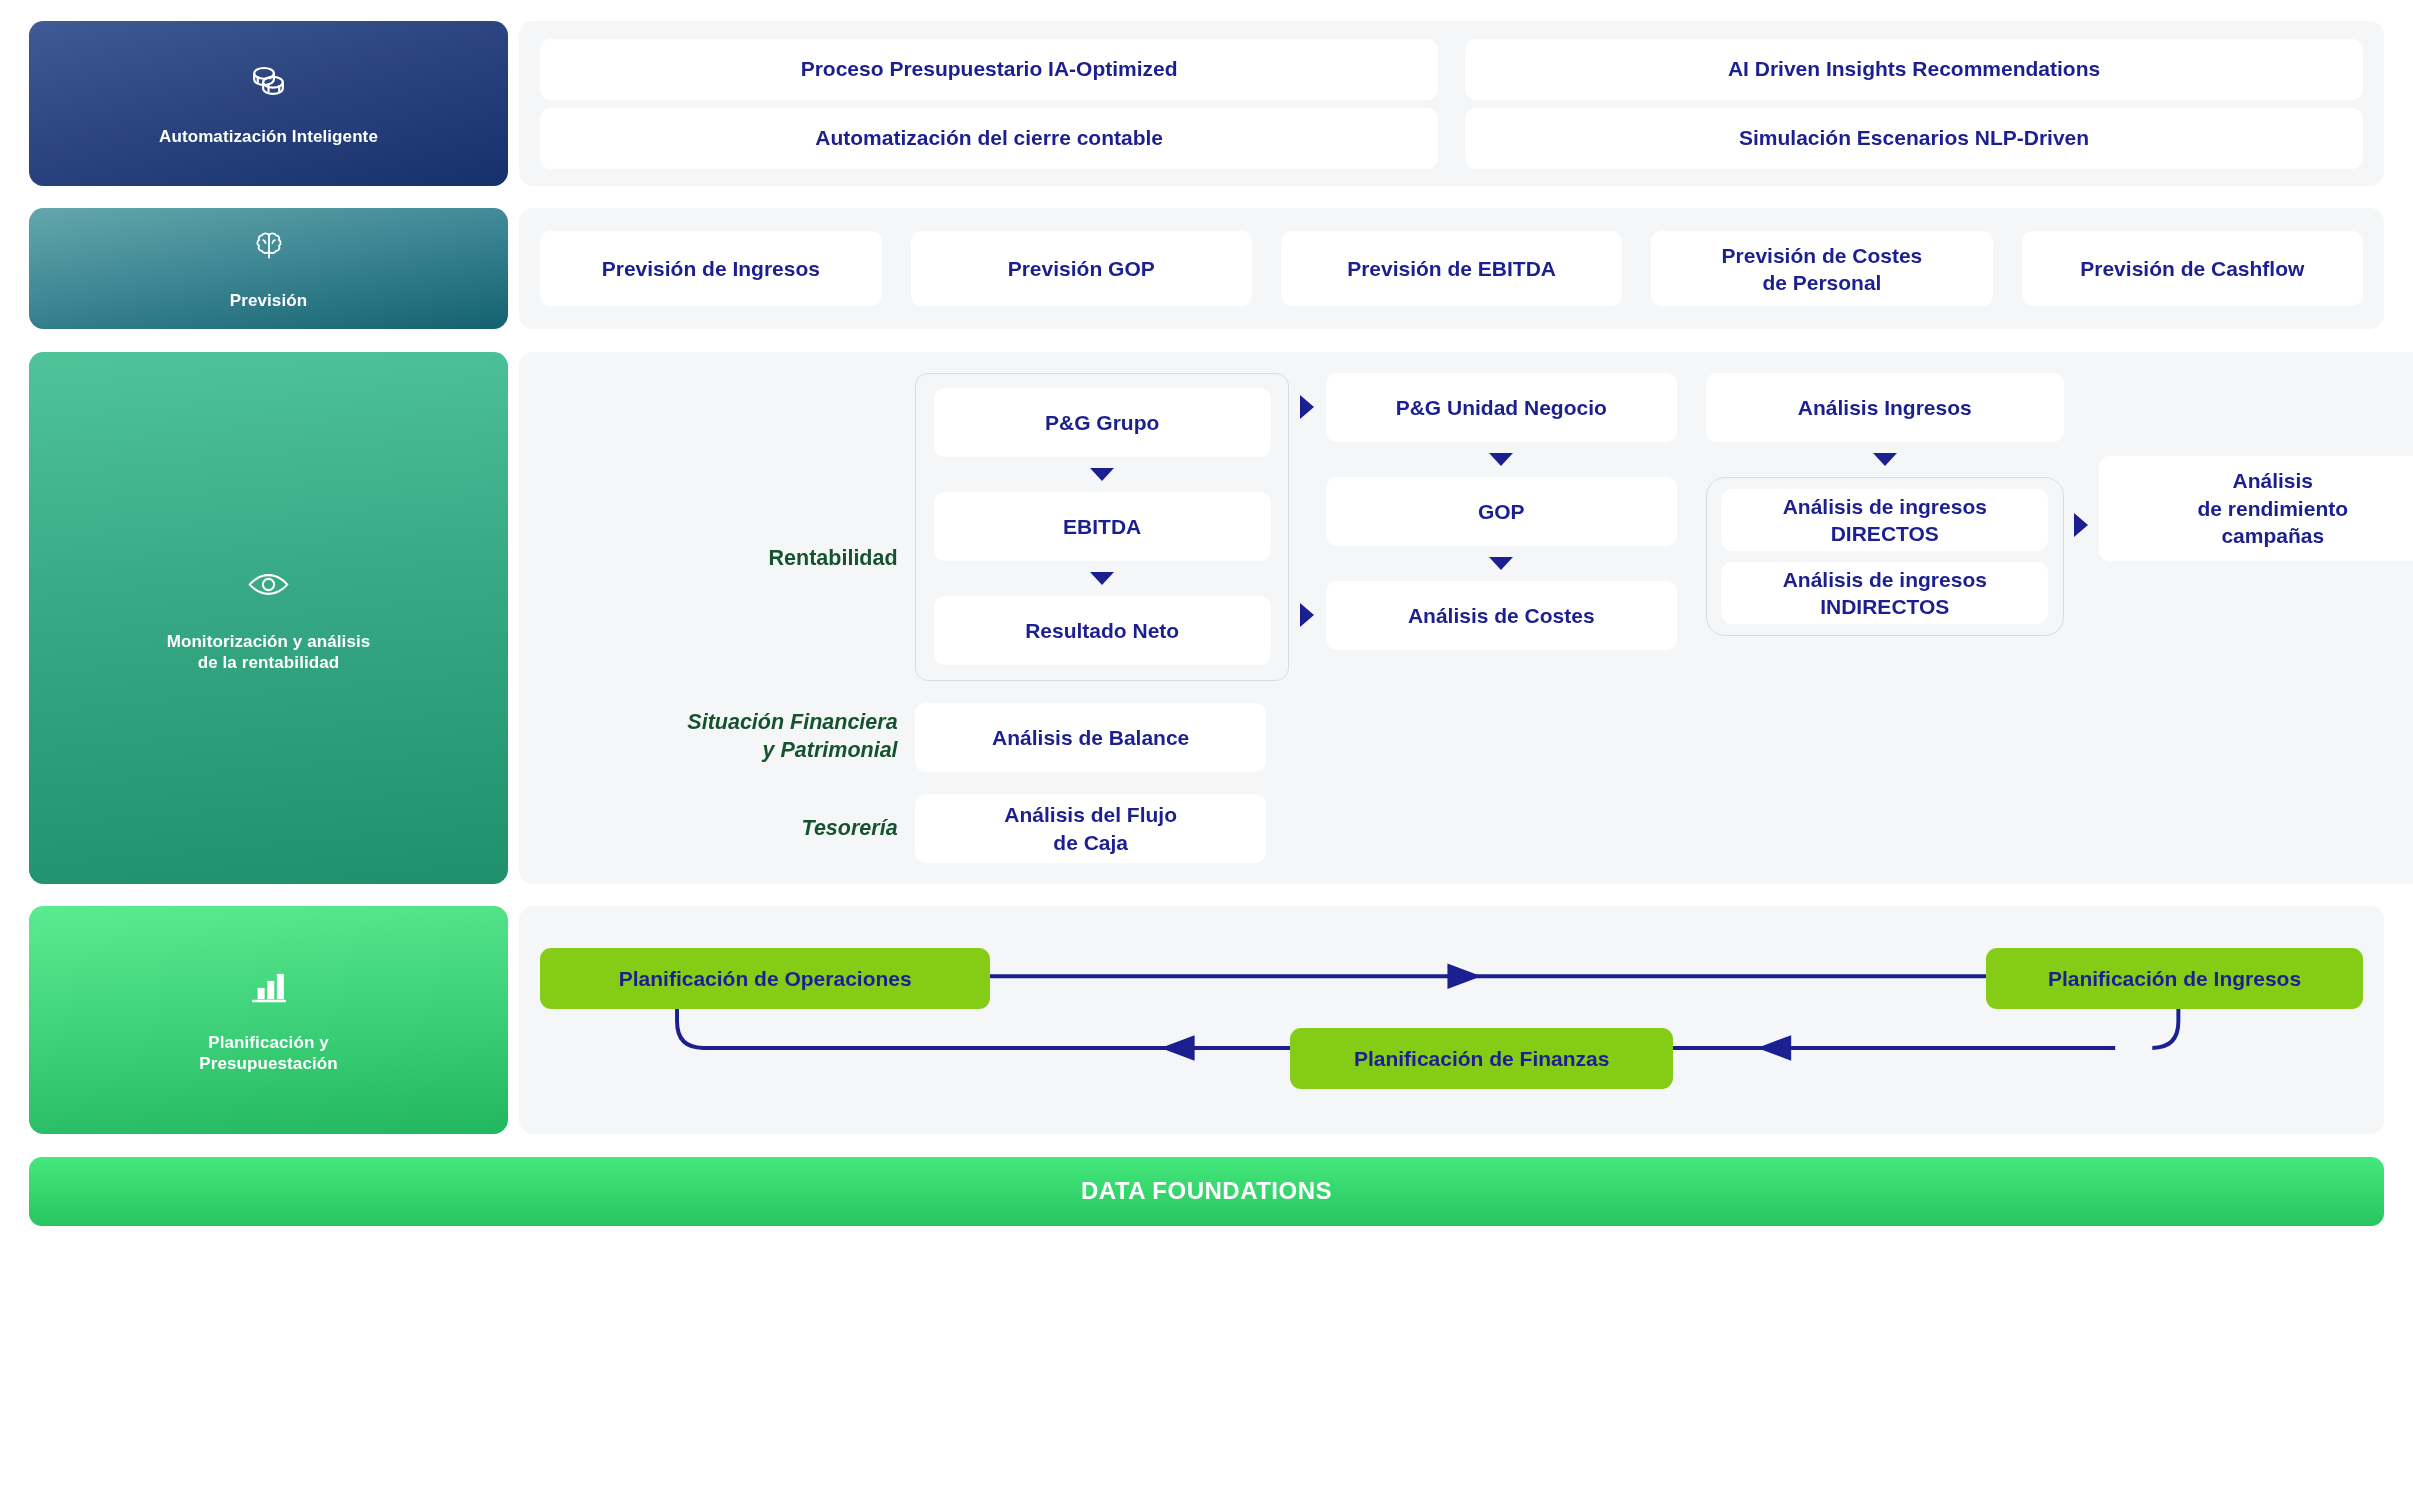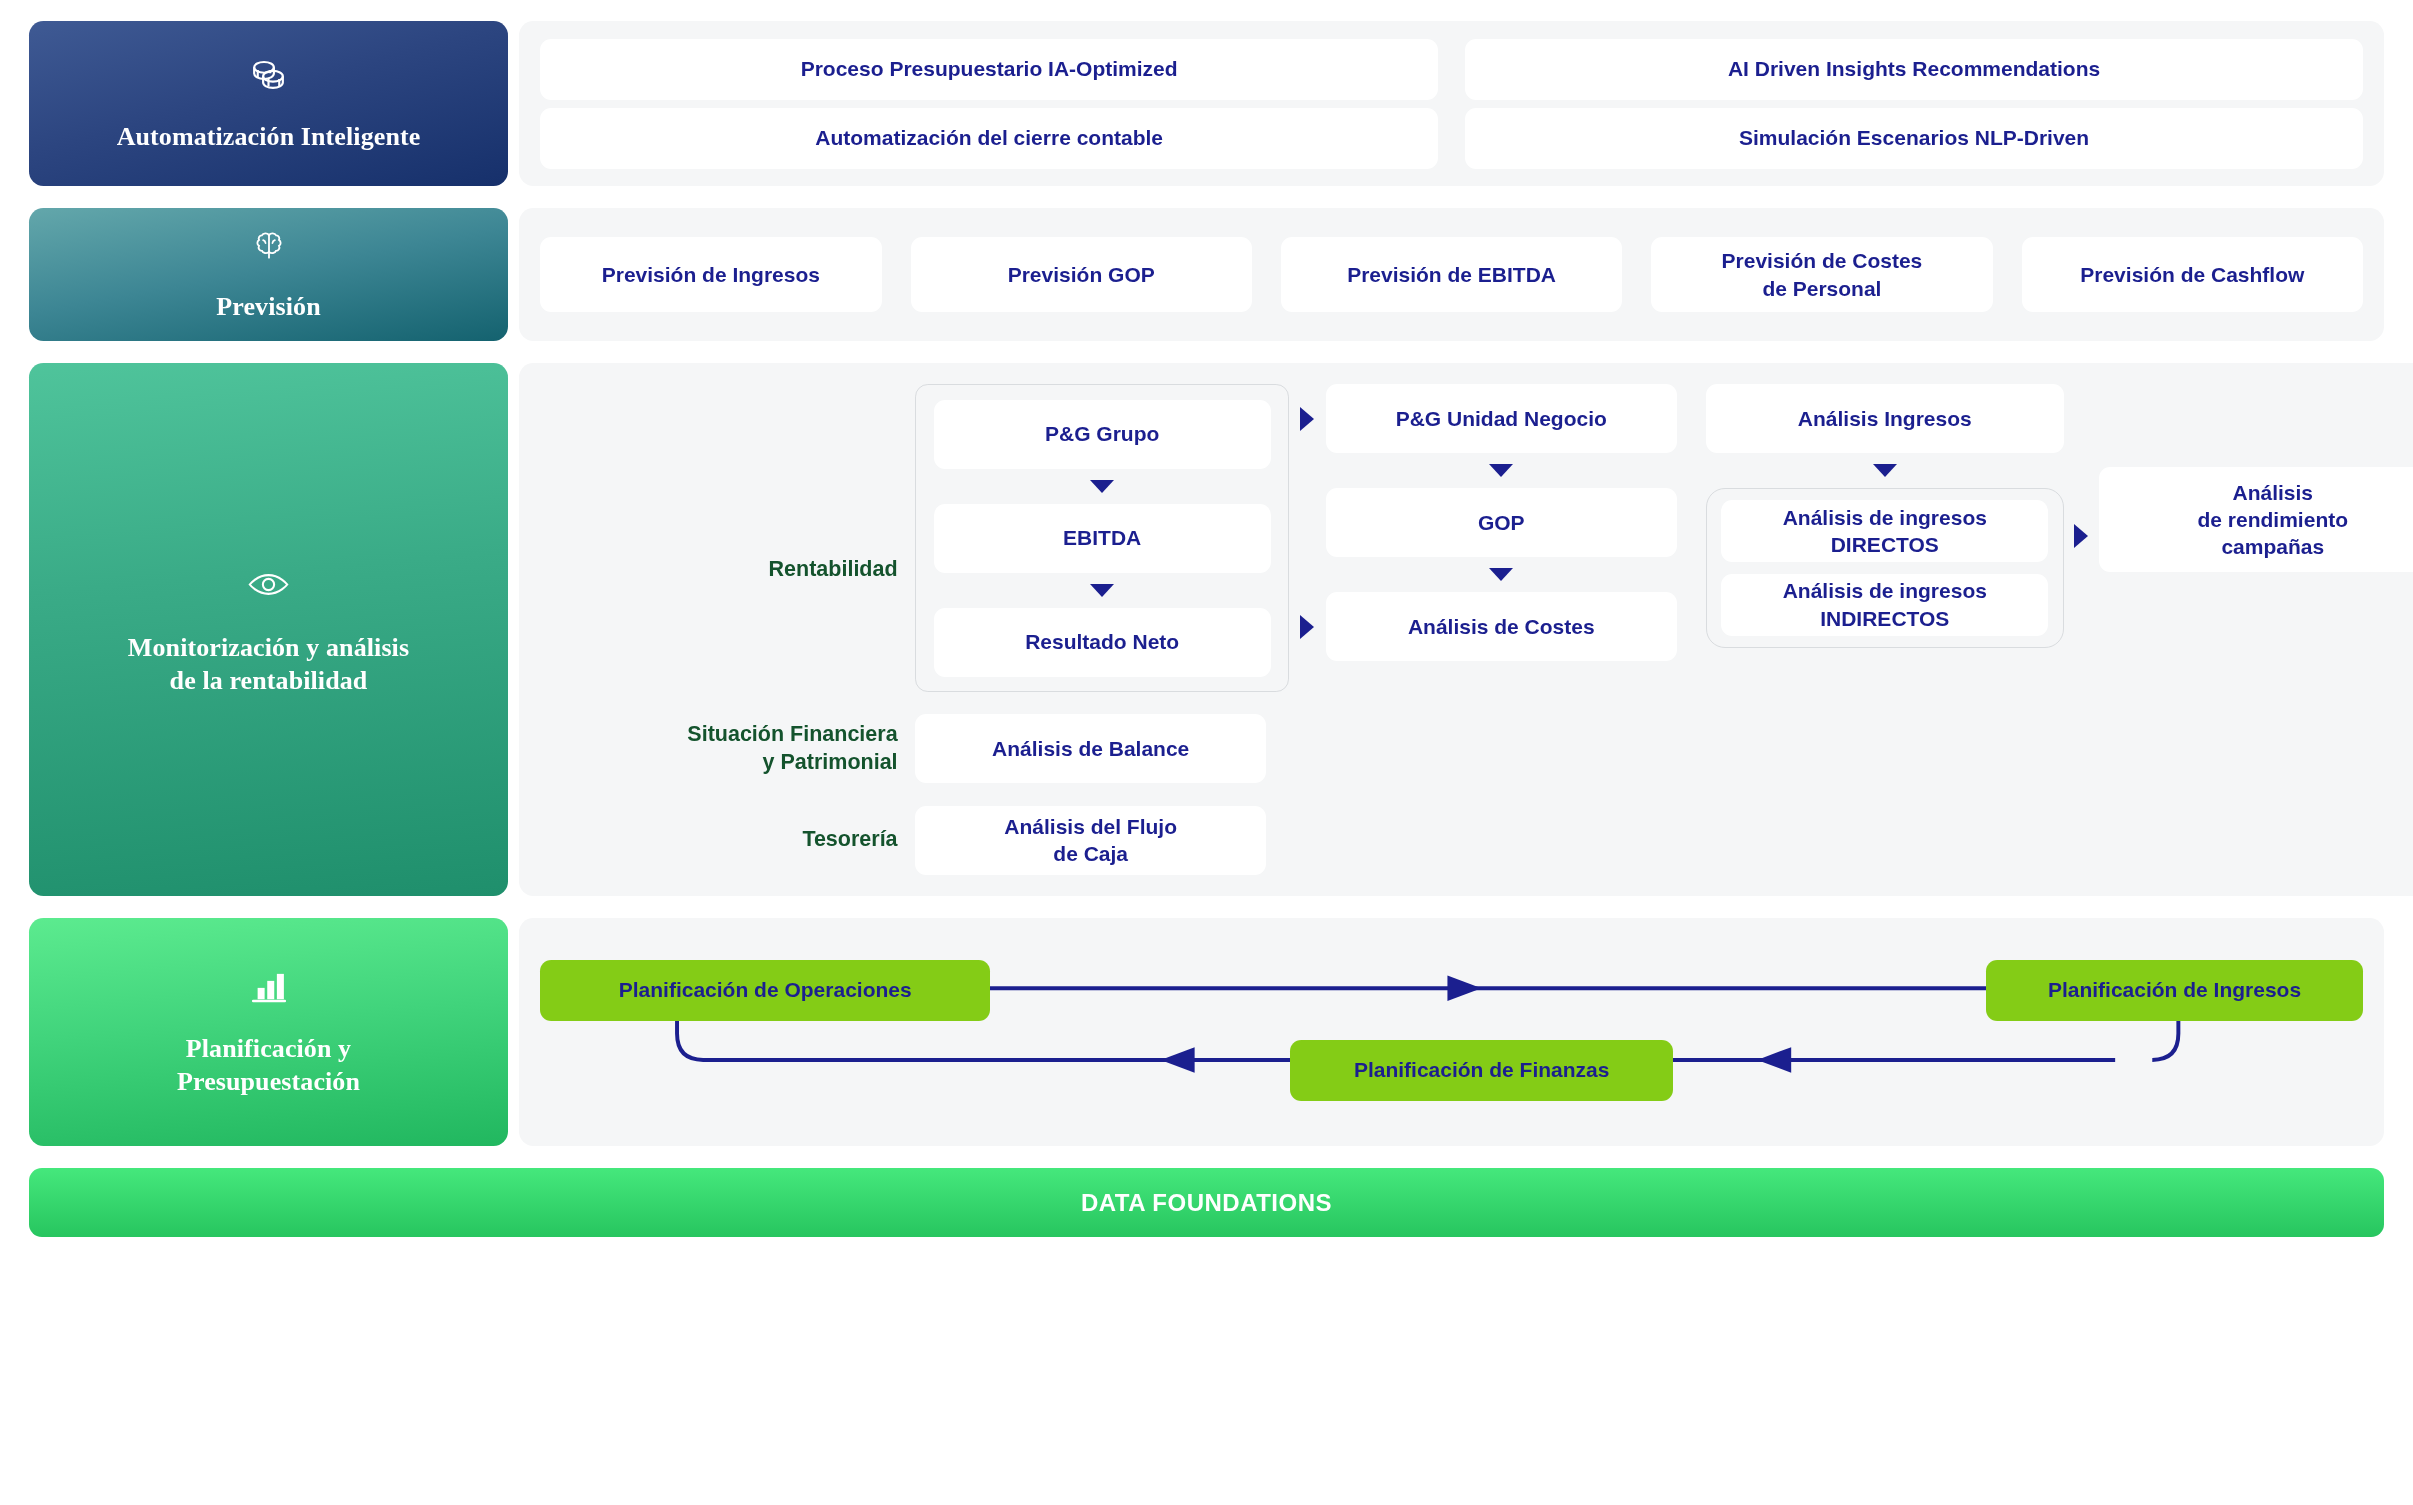--- a/index.html
+++ b/index.html
@@ -26,25 +26,24 @@
     display: flex;
     flex-direction: column;
     align-items: center;
     justify-content: center;
     color: #ffffff;
     text-align: center;
     padding: 17.6px 12.8px;
   }
   .band-label .icon { margin-bottom: 21px; }
   .band-label .title {
-    font-size: 26px;
+    font-size: 17px;
     font-weight: 700;
     line-height: 1.28;
     letter-spacing: 0.1px;
-    font-family: Liberation Serif, serif;
   }
   .band-body {
     flex: 1 1 auto;
     background: #f5f6f7;
     border-radius: 14.4px;
     margin-left: 11.2px;
     padding: 17.6px 21px;
     display: flex;
     flex-direction: column;
     justify-content: center;
@@ -132,21 +131,21 @@
   }
   .tri-right {
     width: 0; height: 0;
     border-top: 12px solid transparent;
     border-bottom: 12px solid transparent;
     border-left: 14.4px solid #1b1f8f;
   }
 
   
   .mon-simple { display: flex; align-items: center; margin-top: 22.3px; }
-  .mon-simple .lbl { flex: 0 0 375px; padding-right: 17.6px; }
+  .mon-simple .lbl { flex: 0 0 375px; padding-right: 17.6px; font-style: italic; }
   .mon-simple .card { width: 351px; height: 69px; }
 
   
   .plan-body { position: relative; padding: 21px; min-height: 228px; }
   .plan-stage {
     position: absolute;
     background: #84cc16;
     border-radius: 11.2px;
     color: #1b1f8f;
     font-size: 21px;

